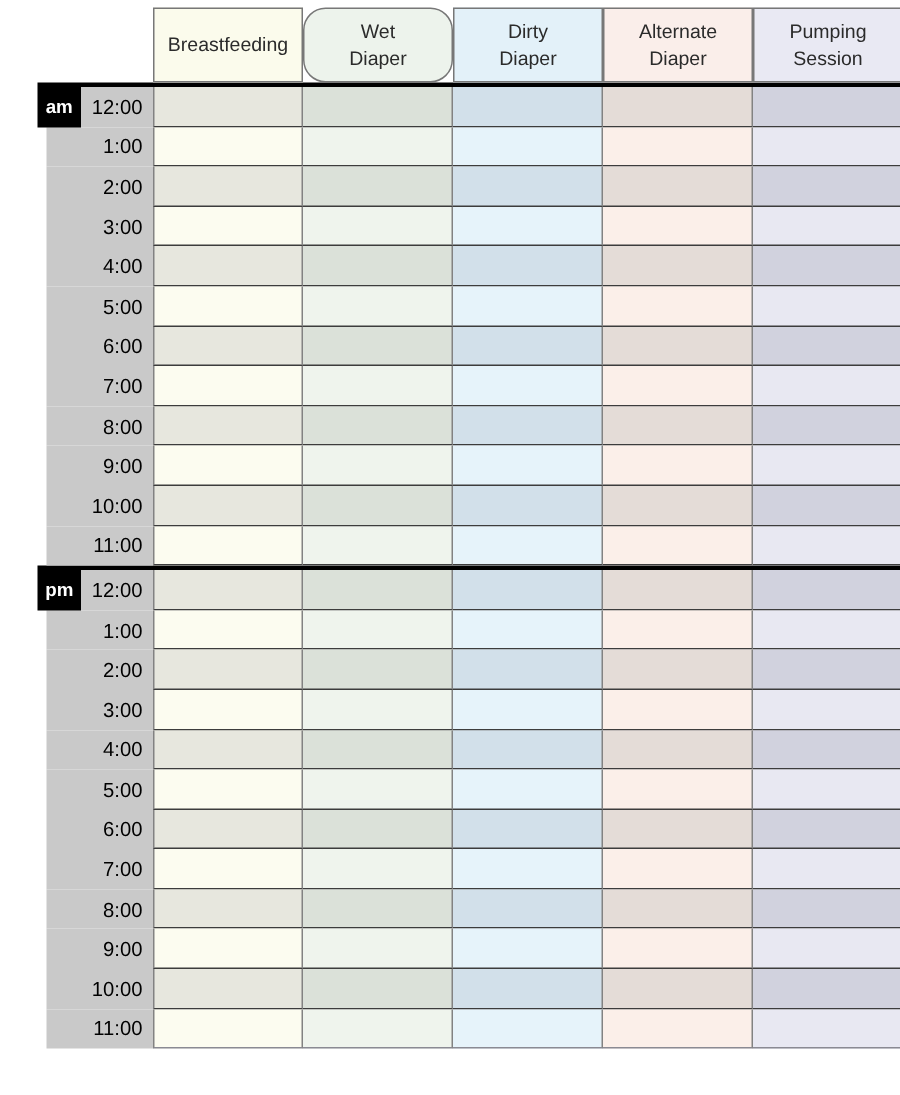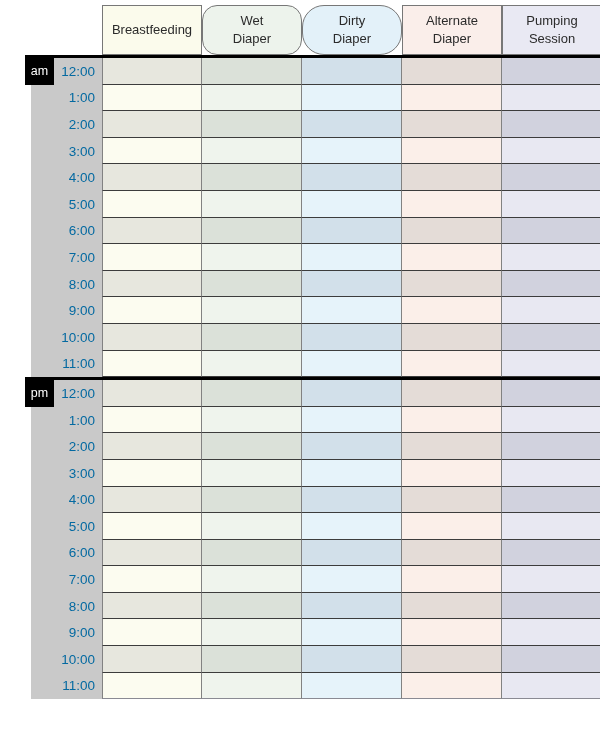--- a/index.html
+++ b/index.html
@@ -16,46 +16,46 @@
   .header{display:flex;margin-left:81px;}
   .hcell{
     width:100px;height:50px;box-sizing:border-box;
     border:1px solid var(--header-border);
     display:flex;align-items:center;justify-content:center;
     text-align:center;white-space:pre-line;
     font-size:13px;line-height:1.35;color:#2b2b2b;
   }
   .h0{background:var(--col0-header);}
   .h1{background:var(--col1-header);border-radius:15px;}
-  .h2{background:var(--col2-header);border-radius:22px;}
+  .h2{background:var(--col2-header);}
   .h3{background:var(--col3-header);}
   .h4{background:var(--col4-header);}
 
   
   .bar{height:3px;background:var(--section-bar);margin-left:4px;width:577px;}
 
   
   .section{position:relative;margin-left:10px;}
   .tab{
     position:absolute;left:-6px;top:0;
     width:29px;height:26.6px;
     background:var(--tab-bg);color:var(--tab-text);
-    font-size:12.5px;font-weight:400;
+    font-size:12.5px;font-weight:700;
     display:flex;align-items:center;justify-content:center;
     z-index:2;
   }
 
   
   .row{display:flex;height:26.6px;}
   .time{
     width:71px;box-sizing:border-box;
     background:var(--time-column-bg);
     display:flex;align-items:center;justify-content:flex-end;
     padding-right:7px;
-    font-size:13.5px;color:#0369a1;
+    font-size:13.5px;color:#000000;
   }
   .cell{
     width:100px;box-sizing:border-box;
     border-right:1px solid var(--column-border);
     border-bottom:1px solid var(--row-border);
   }
   .cell.c0{border-left:1px solid var(--column-border);}
   .c0{background:var(--col0-light);} .row.shaded .c0{background:var(--col0-dark);}
   .c1{background:var(--col1-light);} .row.shaded .c1{background:var(--col1-dark);}
   .c2{background:var(--col2-light);} .row.shaded .c2{background:var(--col2-dark);}

